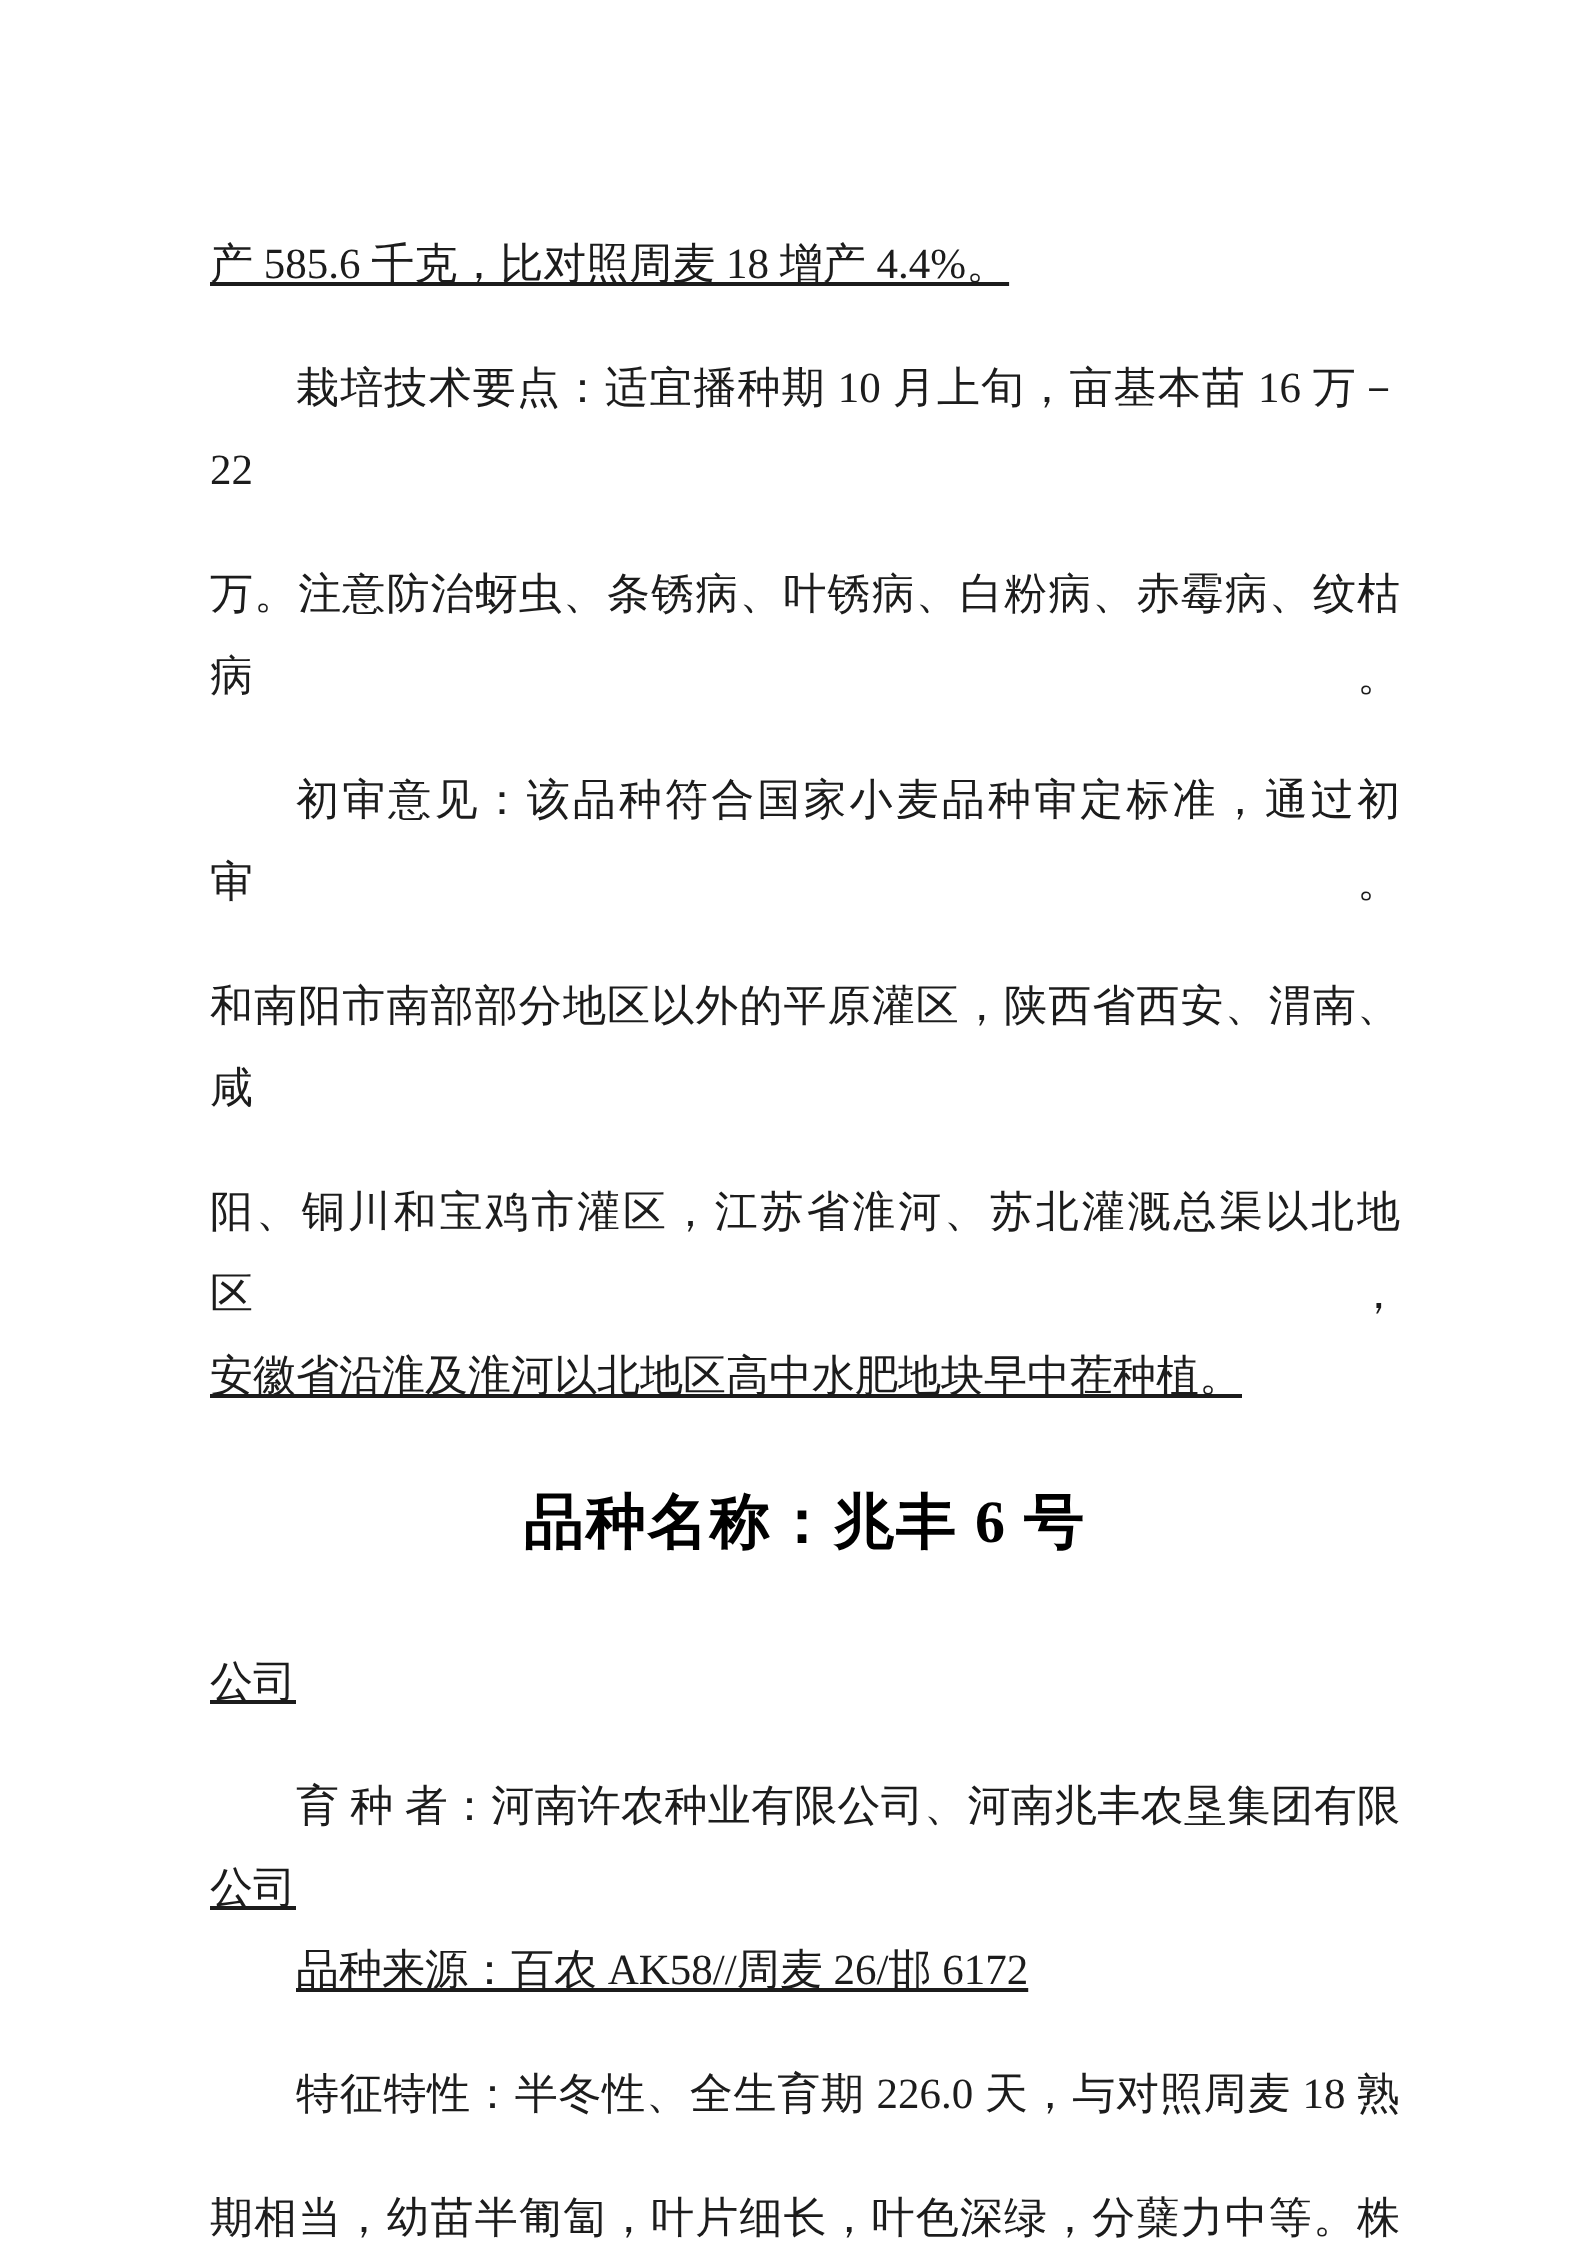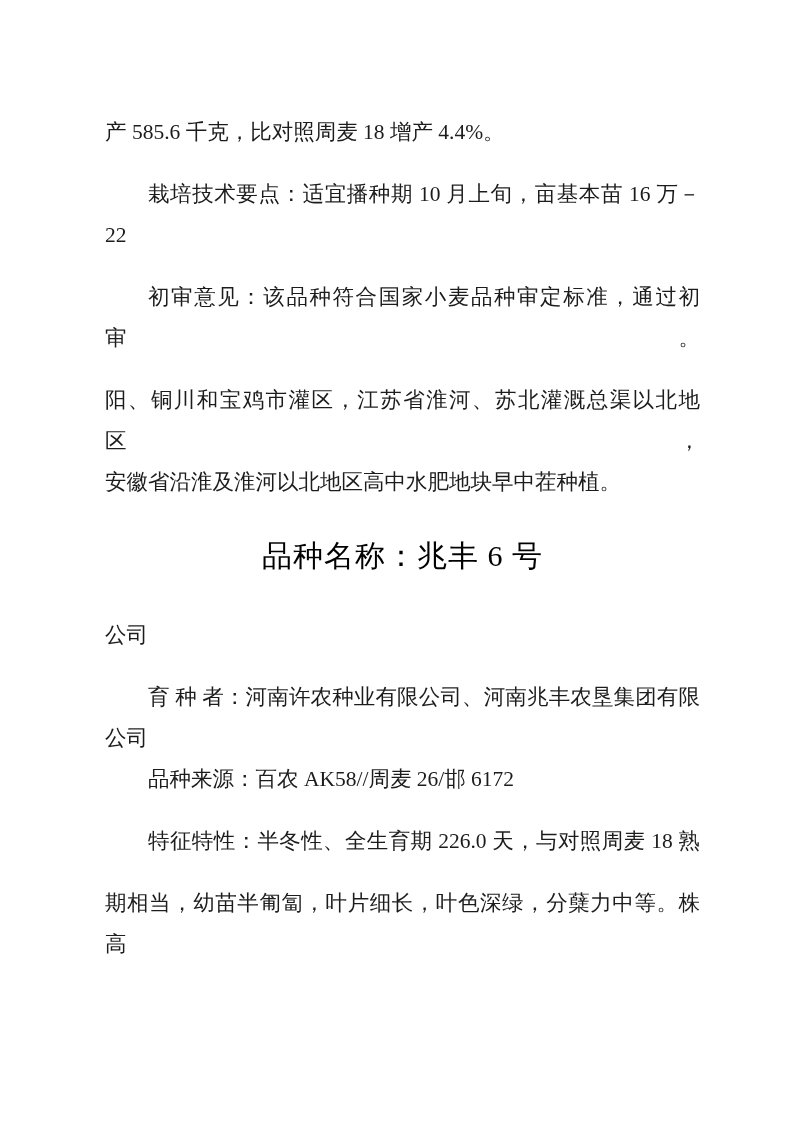--- a/index.html
+++ b/index.html
@@ -31,51 +31,54 @@
   
   .jl {
     text-align: justify;
     text-align-last: justify;
     text-justify: inter-character;
     margin-top: 21px;
   }
   .left {
     text-align: center;
     text-align-last: left;
+    text-decoration: underline;
   }
   .indent {
     text-indent: 43px;
   }
   .doc-title {
     font-size: 30px;
-    font-weight: 400;
+    font-weight: 700;
     line-height: 70px;
     margin-top: 18px;
     margin-bottom: 24px;
     text-align: center;
     color: #000000;
     letter-spacing: 1px;
   }
 </style>
 </head>
 <body>
 
 <div class="page">
   <div class="content">
 
     <div>
       <div class="line left">产 585.6 千克，比对照周麦 18 增产 4.4%。</div>
     </div>
 
     <div>
       <div class="line jl indent">栽培技术要点：适宜播种期 10 月上旬，亩基本苗 16 万－22</div>
+      <div class="line jl">万。注意防治蚜虫、条锈病、叶锈病、白粉病、赤霉病、纹枯病。</div>
     </div>
 
     <div>
       <div class="line jl indent">初审意见：该品种符合国家小麦品种审定标准，通过初审。</div>
+      <div class="line jl">和南阳市南部部分地区以外的平原灌区，陕西省西安、渭南、咸</div>
       <div class="line jl">阳、铜川和宝鸡市灌区，江苏省淮河、苏北灌溉总渠以北地区，</div>
       <div class="line left">安徽省沿淮及淮河以北地区高中水肥地块早中茬种植。</div>
     </div>
 
     <div class="doc-title">品种名称：兆丰 6 号</div>
 
     <div>
       <div class="line left">公司</div>
     </div>
 

